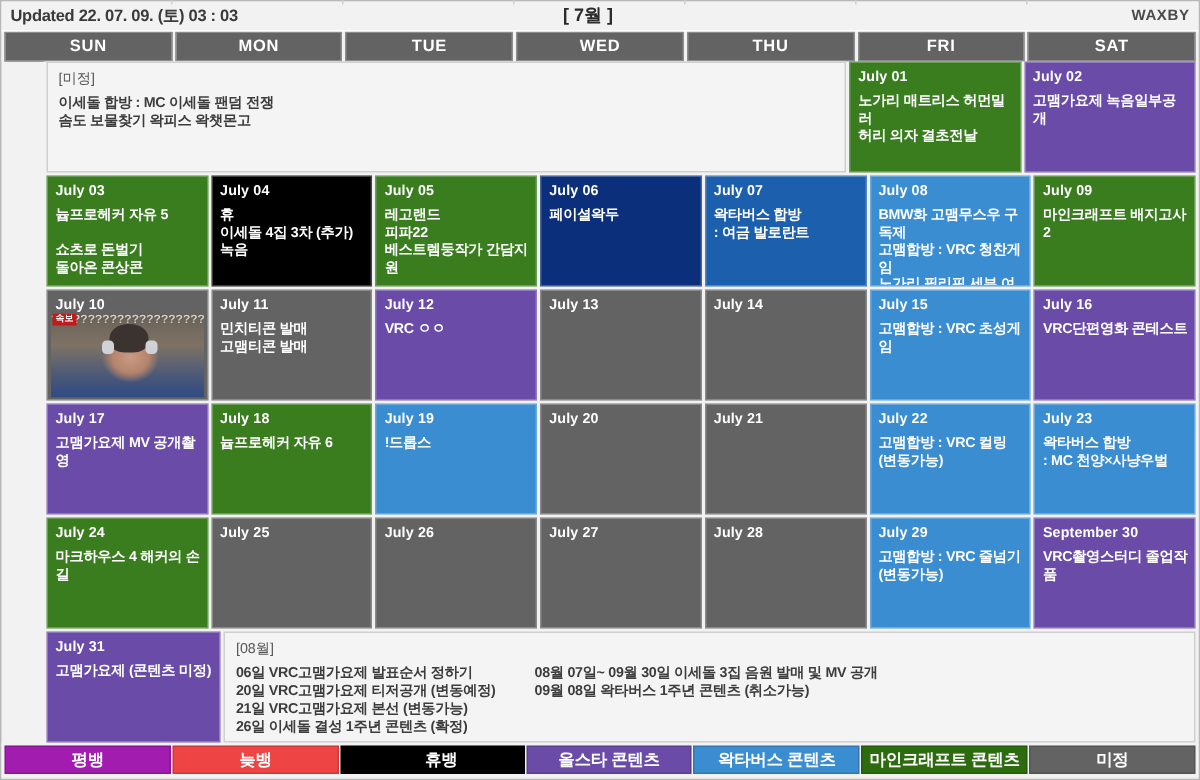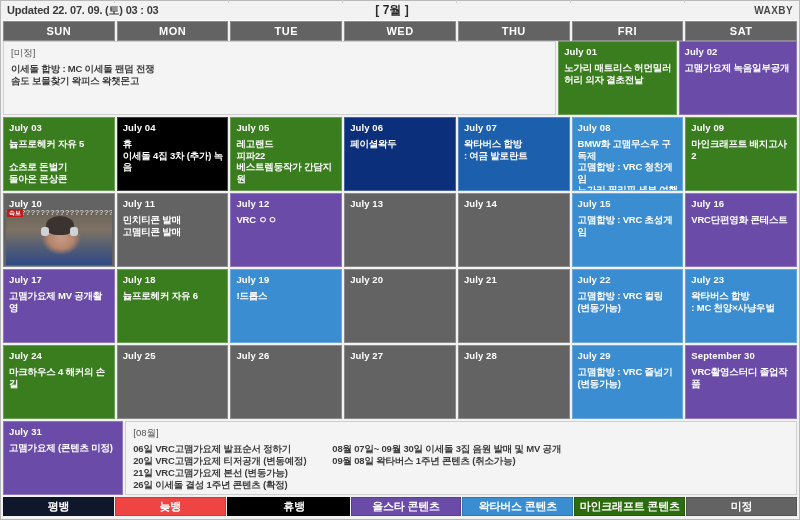--- a/index.html
+++ b/index.html
@@ -91,20 +91,21 @@
   }
 
   
   .grid {
     flex: 1 1 auto;
     display: flex;
     flex-direction: column;
     padding: 0 2px 0 2px;
     gap: 2px;
     background: #f2f2f2;
+    margin-left: 28px;
   }
   .week {
     flex: 1 1 0;
     display: flex;
     gap: 2px;
     min-height: 0;
   }
   .cell {
     flex: 1 1 0;
     min-width: 0;
@@ -236,21 +237,21 @@
     flex: 1 1 0;
     display: flex;
     align-items: center;
     justify-content: center;
     color: #ffffff;
     font-size: 11px;
     font-weight: bold;
     letter-spacing: -0.2px;
     border: 1px solid rgba(0,0,0,0.15);
   }
-  .lg-green  { background: #0f172a; }
+  .lg-green  { background: #a21caf; }
   .lg-navy   { background: #ef4444; }
   .lg-black  { background: #000000; padding-left: 12px; }
   .lg-purple { background: #6b4ba8; }
   .lg-blue   { background: #3a8dd0; }
   .lg-mcgreen{ background: #2d6b0f; }
   .lg-gray   { background: #636363; }
 </style>
 </head>
 <body>
 

